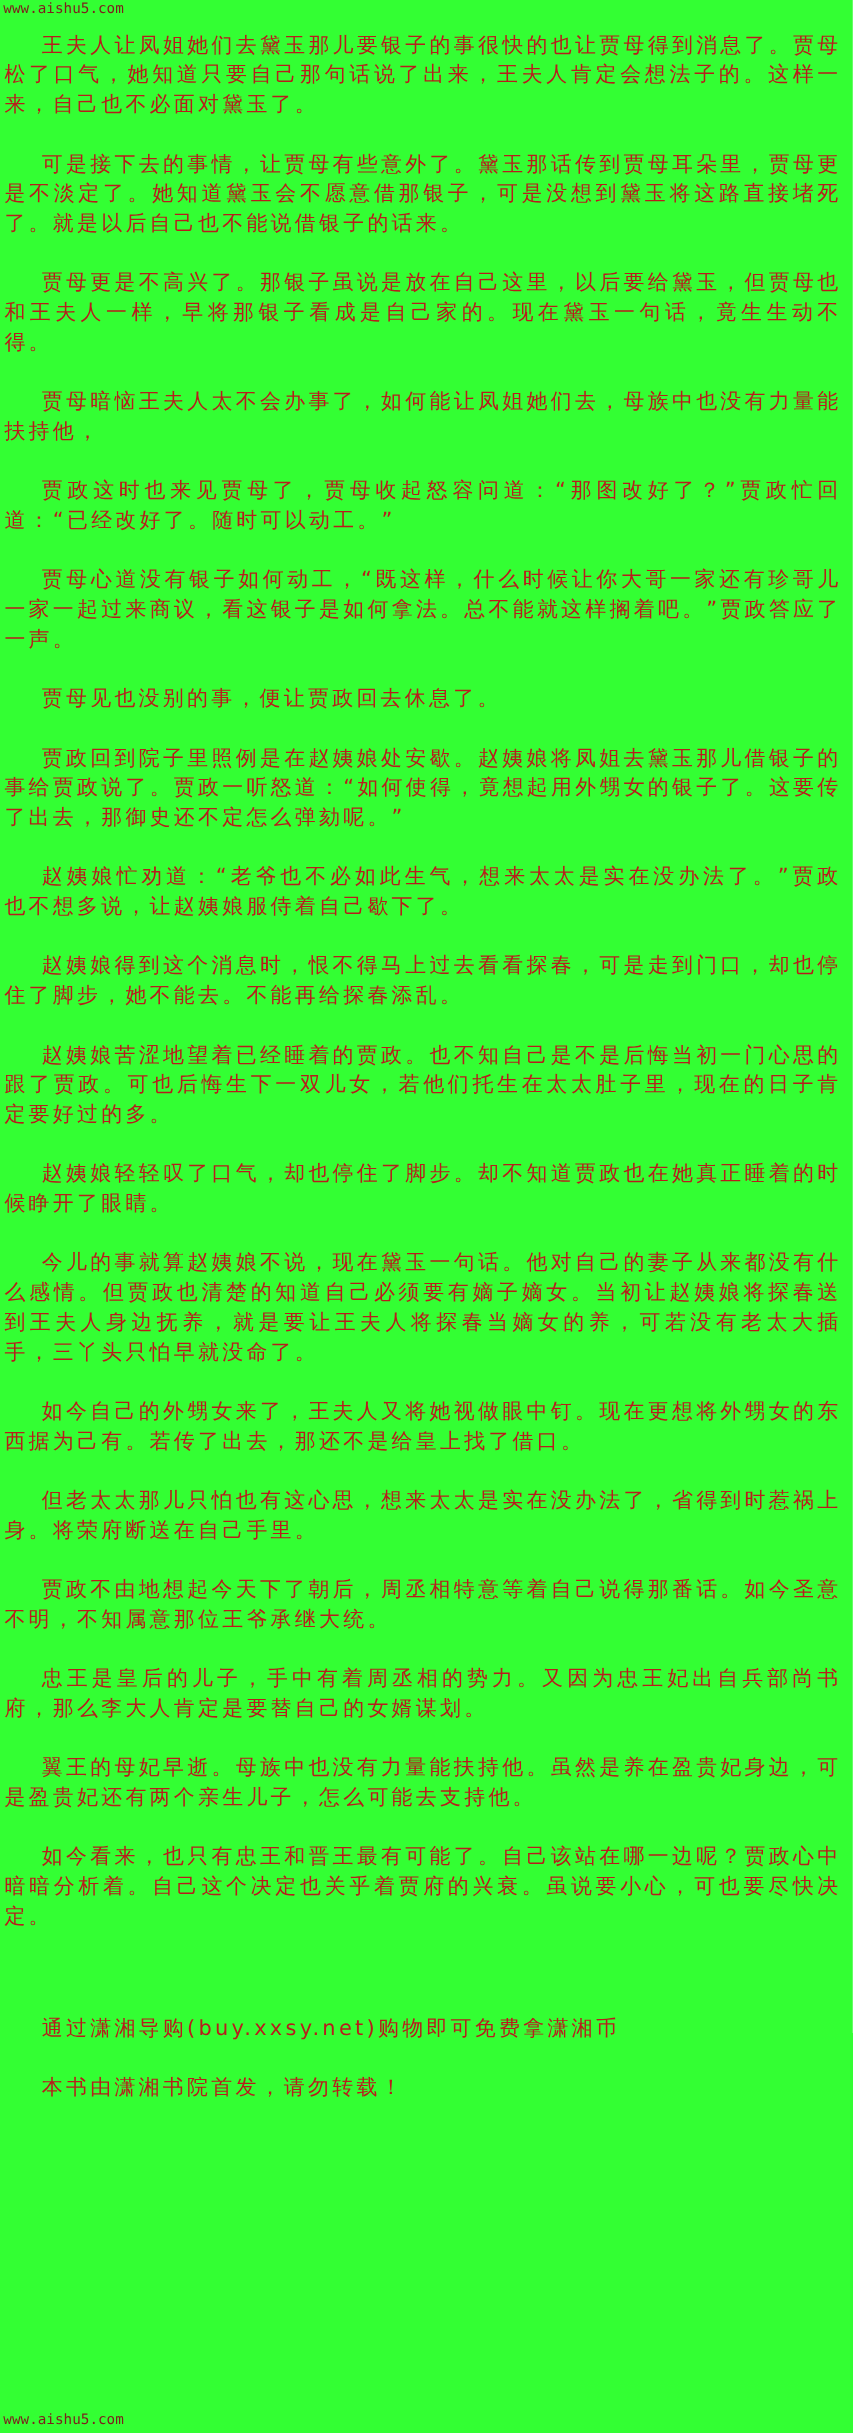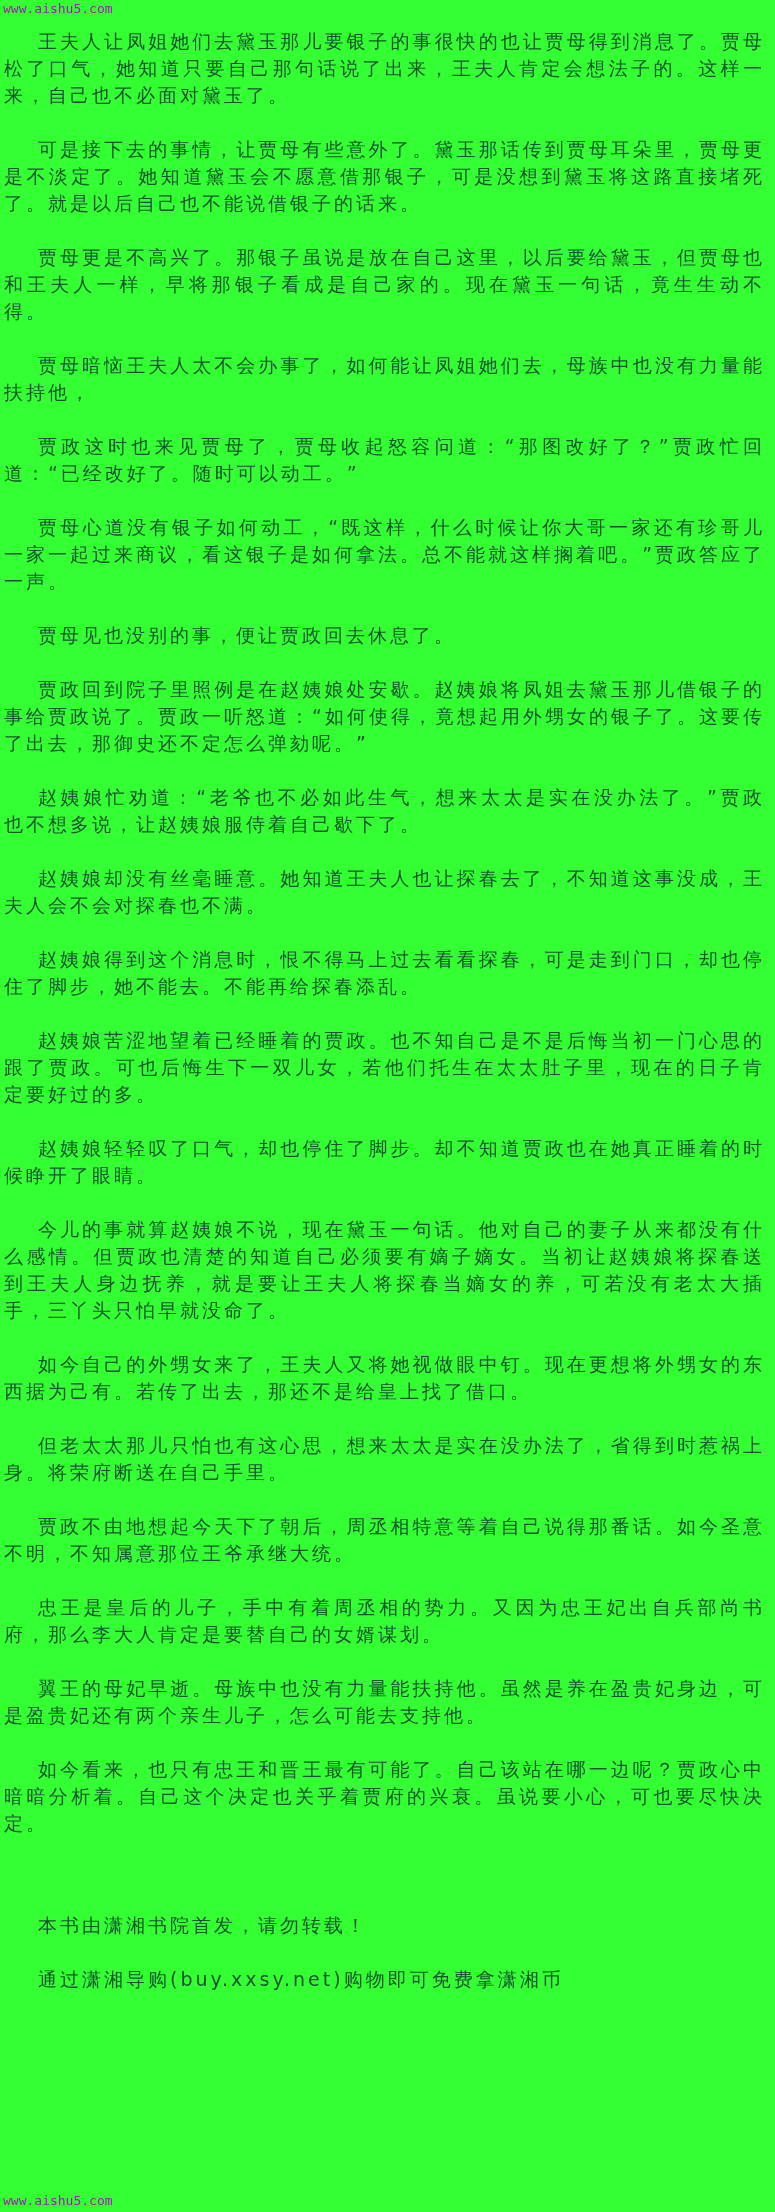--- a/index.html
+++ b/index.html
@@ -13,32 +13,32 @@
     background: #33ff33;
     overflow: hidden;
     box-sizing: border-box;
   }
   .watermark {
     position: absolute;
     left: 3px;
     font-family: "DejaVu Sans Mono", "Liberation Mono", monospace;
     font-size: 13px;
     line-height: 13px;
-    color: #a21caf;
+    color: #7f1d1d;
     white-space: nowrap;
   }
   .watermark-top { top: 2px; }
   .watermark-bottom { bottom: 5px; }
   .content {
     padding: 28px 10px 0 4px;
     font-family: "DejaVu Sans", "Liberation Sans", sans-serif;
     font-size: 19px;
     line-height: 27px;
     letter-spacing: 3px;
-    color: #14532d;
+    color: #b91c1c;
     text-align: justify;
   }
   .content p {
     margin: 27px 0;
     text-indent: 34px;
   }
   .content .paragraphs p:first-child {
     margin-top: 0;
   }
   .footer-notes {
@@ -57,34 +57,33 @@
     <div class="paragraphs">
       <p>王夫人让凤姐她们去黛玉那儿要银子的事很快的也让贾母得到消息了。贾母松了口气，她知道只要自己那句话说了出来，王夫人肯定会想法子的。这样一来，自己也不必面对黛玉了。</p>
       <p>可是接下去的事情，让贾母有些意外了。黛玉那话传到贾母耳朵里，贾母更是不淡定了。她知道黛玉会不愿意借那银子，可是没想到黛玉将这路直接堵死了。就是以后自己也不能说借银子的话来。</p>
       <p>贾母更是不高兴了。那银子虽说是放在自己这里，以后要给黛玉，但贾母也和王夫人一样，早将那银子看成是自己家的。现在黛玉一句话，竟生生动不得。</p>
       <p>贾母暗恼王夫人太不会办事了，如何能让凤姐她们去，母族中也没有力量能扶持他，</p>
       <p>贾政这时也来见贾母了，贾母收起怒容问道：“那图改好了？”贾政忙回道：“已经改好了。随时可以动工。”</p>
       <p>贾母心道没有银子如何动工，“既这样，什么时候让你大哥一家还有珍哥儿一家一起过来商议，看这银子是如何拿法。总不能就这样搁着吧。”贾政答应了一声。</p>
       <p>贾母见也没别的事，便让贾政回去休息了。</p>
       <p>贾政回到院子里照例是在赵姨娘处安歇。赵姨娘将凤姐去黛玉那儿借银子的事给贾政说了。贾政一听怒道：“如何使得，竟想起用外甥女的银子了。这要传了出去，那御史还不定怎么弹劾呢。”</p>
       <p>赵姨娘忙劝道：“老爷也不必如此生气，想来太太是实在没办法了。”贾政也不想多说，让赵姨娘服侍着自己歇下了。</p>
-      <p>赵姨娘却没有丝毫睡意。她知道王夫人也让探春去了，不知道这事没成，王夫人会不会对探春也不满。</p>
       <p>赵姨娘得到这个消息时，恨不得马上过去看看探春，可是走到门口，却也停住了脚步，她不能去。不能再给探春添乱。</p>
       <p>赵姨娘苦涩地望着已经睡着的贾政。也不知自己是不是后悔当初一门心思的跟了贾政。可也后悔生下一双儿女，若他们托生在太太肚子里，现在的日子肯定要好过的多。</p>
       <p>赵姨娘轻轻叹了口气，却也停住了脚步。却不知道贾政也在她真正睡着的时候睁开了眼睛。</p>
       <p>今儿的事就算赵姨娘不说，现在黛玉一句话。他对自己的妻子从来都没有什么感情。但贾政也清楚的知道自己必须要有嫡子嫡女。当初让赵姨娘将探春送到王夫人身边抚养，就是要让王夫人将探春当嫡女的养，可若没有老太大插手，三丫头只怕早就没命了。</p>
       <p>如今自己的外甥女来了，王夫人又将她视做眼中钉。现在更想将外甥女的东西据为己有。若传了出去，那还不是给皇上找了借口。</p>
       <p>但老太太那儿只怕也有这心思，想来太太是实在没办法了，省得到时惹祸上身。将荣府断送在自己手里。</p>
       <p>贾政不由地想起今天下了朝后，周丞相特意等着自己说得那番话。如今圣意不明，不知属意那位王爷承继大统。</p>
       <p>忠王是皇后的儿子，手中有着周丞相的势力。又因为忠王妃出自兵部尚书府，那么李大人肯定是要替自己的女婿谋划。</p>
       <p>翼王的母妃早逝。母族中也没有力量能扶持他。虽然是养在盈贵妃身边，可是盈贵妃还有两个亲生儿子，怎么可能去支持他。</p>
       <p>如今看来，也只有忠王和晋王最有可能了。自己该站在哪一边呢？贾政心中暗暗分析着。自己这个决定也关乎着贾府的兴衰。虽说要小心，可也要尽快决定。</p>
     </div>
 
     <div class="footer-notes">
+      <p>通过潇湘导购(buy.xxsy.net)购物即可免费拿潇湘币</p>
       <p>本书由潇湘书院首发，请勿转载！</p>
-      <p>通过潇湘导购(buy.xxsy.net)购物即可免费拿潇湘币</p>
     </div>
   </div>
 
   <span class="watermark watermark-bottom">www.aishu5.com</span>
 
 </div>
 
 </body></html>

